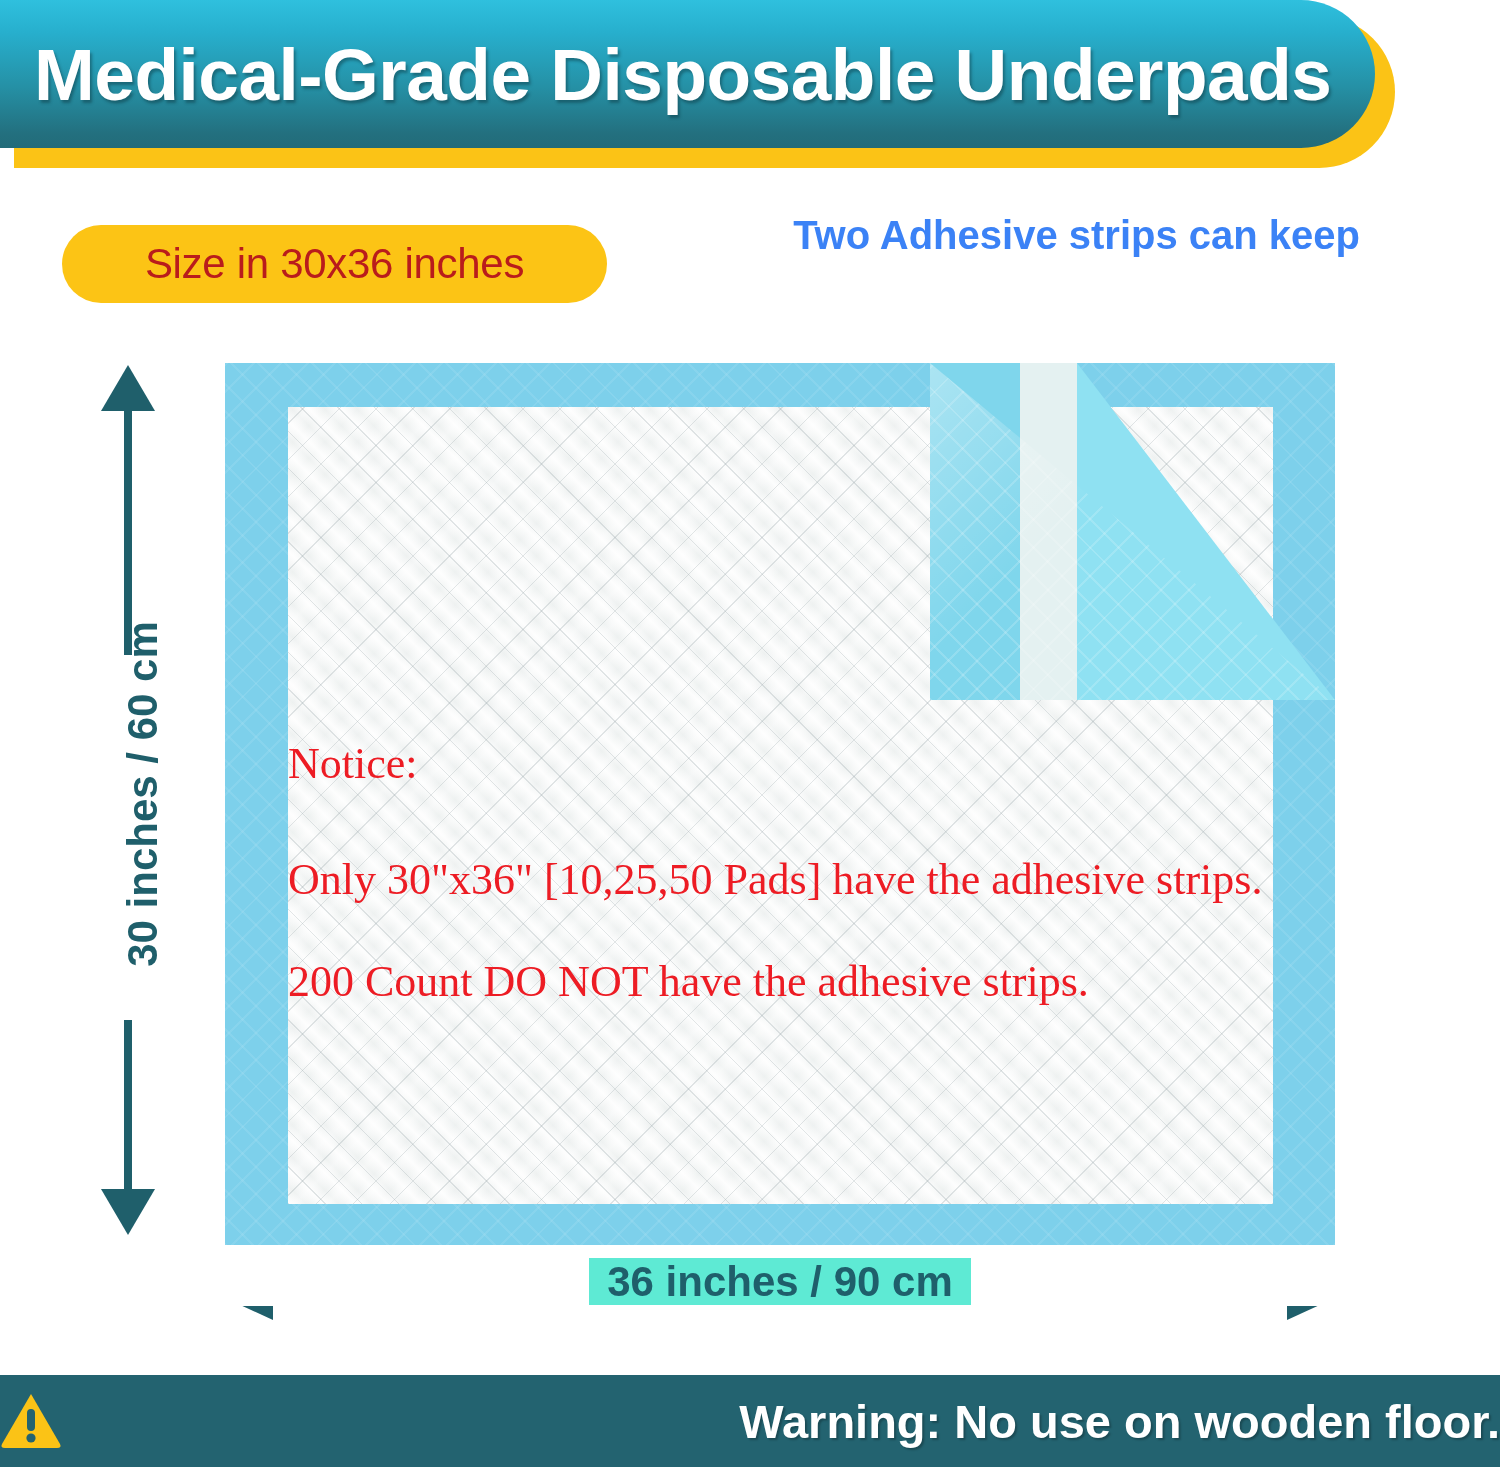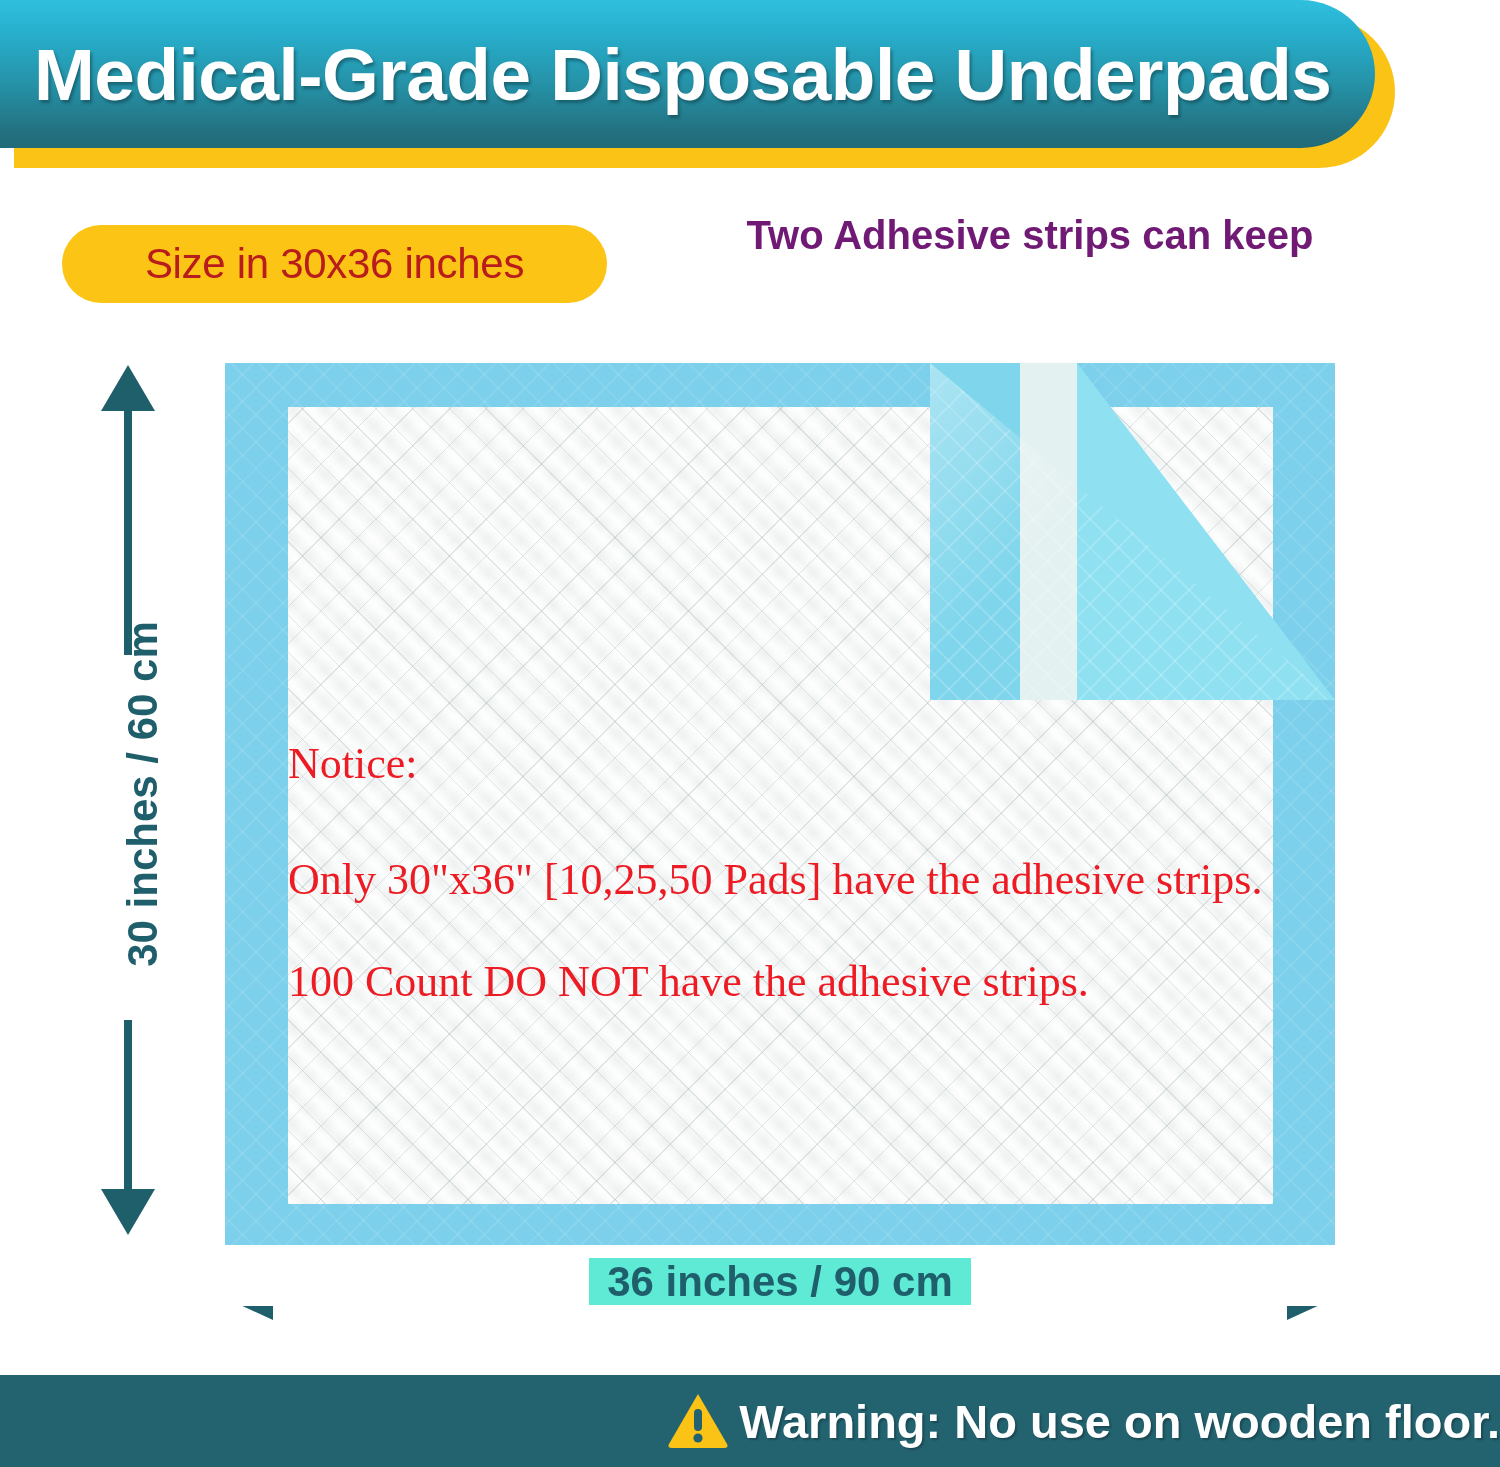--- a/index.html
+++ b/index.html
@@ -47,22 +47,22 @@
     border-radius:39px;
     display:flex; align-items:center; justify-content:center;
   }
   .size-badge-label{
     color:#b91c1c; font-size:42px; font-weight:normal; letter-spacing:-0.3px;
     white-space:nowrap;
   }
   .adhesive-note{
     position:absolute; left:700px; top:212px;
     width:660px;
-    color:#701a75; font-size:40px; font-weight:bold; line-height:1.16;
-    text-align:center;
+    color:#3b82f6; font-size:40px; font-weight:bold; line-height:1.16;
+    text-align:right;
   }
 
   
   .product-area{
     position:absolute; left:225px; top:363px; width:1110px; height:882px;
   }
   
   .pad-blue{
     position:absolute; left:0; top:0; width:1110px; height:882px;
     background:#7DD0EB;
@@ -149,21 +149,21 @@
     position:absolute; left:0; top:0; width:1110px; text-align:center;
     color:#1F5F6B; font-size:42px; font-weight:bold; white-space:nowrap;
     background:#ffffff; padding:0 10px;
   }
   .dim-h-label span{ background:#5eead4; padding:0 18px; }
 
   
   .footer{
     position:absolute; left:0; bottom:0; width:1500px; height:92px;
     background:#236370;
-    display:flex; align-items:center; justify-content:flex-end; gap:10px;
+    display:flex; align-items:center; justify-content:space-between; gap:10px;
   }
   .warn-icon{ width:62px; height:58px; display:block; }
   .footer-text{
     color:#ffffff; font-size:47px; font-weight:bold; white-space:nowrap;
     text-shadow:2px 2px 2px rgba(0,0,0,.25);
   }
 </style>
 </head>
 <body>
 
@@ -191,21 +191,21 @@
     <div class="flap-white-gap"></div>
     <div class="flap-right-blue"></div>
     <div class="fold-tex"></div>
     <div class="fold-shade"></div>
   </div>
 </div>
 
 <div class="notice">
   <span class="ln l1">Notice:</span>
   <span class="ln l2">Only 30"x36" [10,25,50 Pads] have the adhesive strips.</span>
-  <span class="ln l3">100 Count DO NOT have the adhesive strips.</span>
+  <span class="ln l3">200 Count DO NOT have the adhesive strips.</span>
 </div>
 
 <div class="dim-v">
   <svg width="70" height="870" viewBox="0 0 70 870">
     <polygon points="35,0 62,46 8,46" fill="#1F5F6B"></polygon>
     <polygon points="35,870 62,824 8,824" fill="#1F5F6B"></polygon>
     <rect x="31" y="40" width="8" height="250" fill="#1F5F6B"></rect>
     <rect x="31" y="655" width="8" height="175" fill="#1F5F6B"></rect>
   </svg>
   <div class="dim-v-label">30 inches / 60 cm</div>

